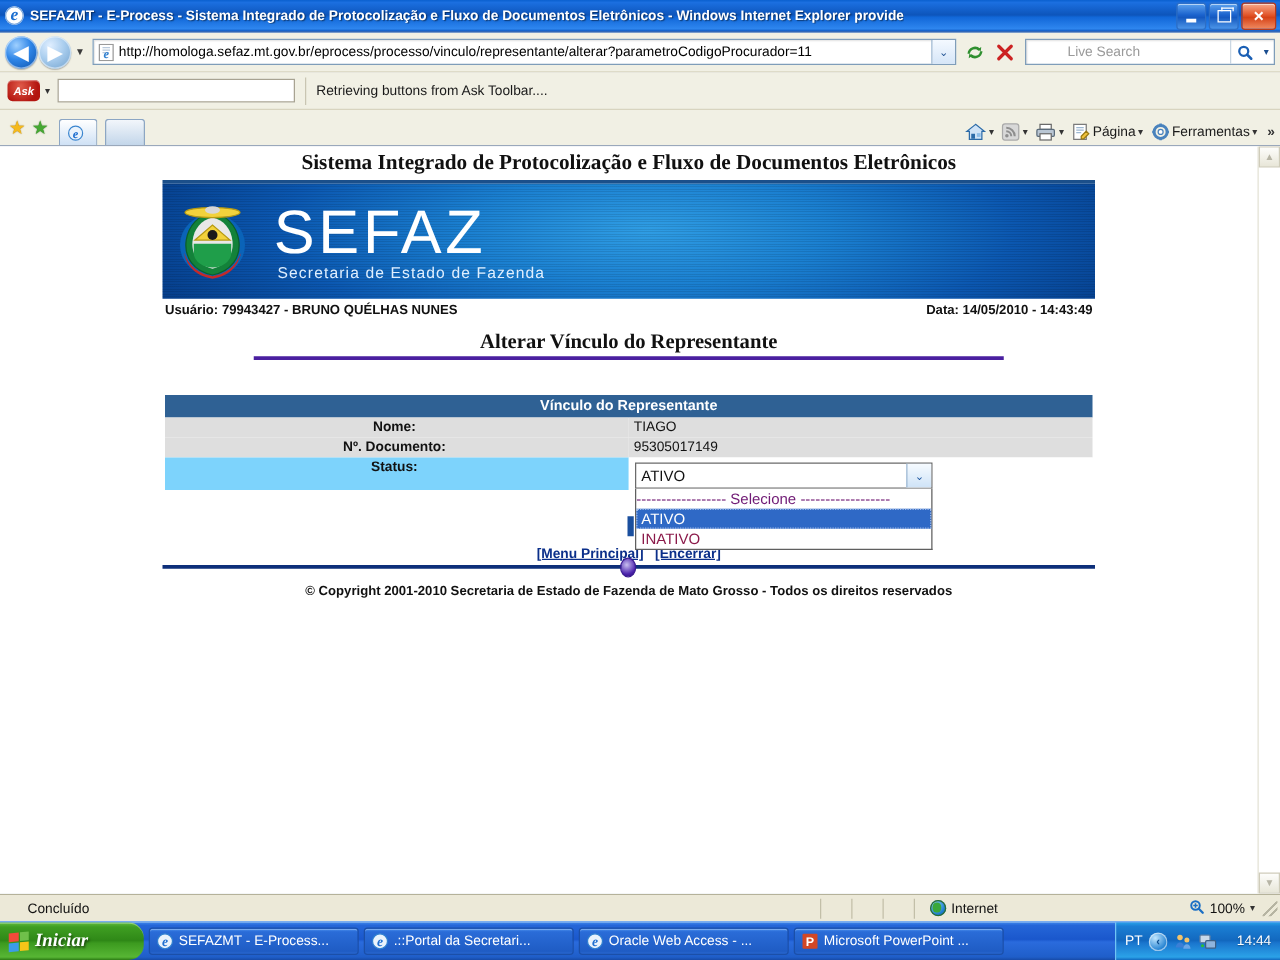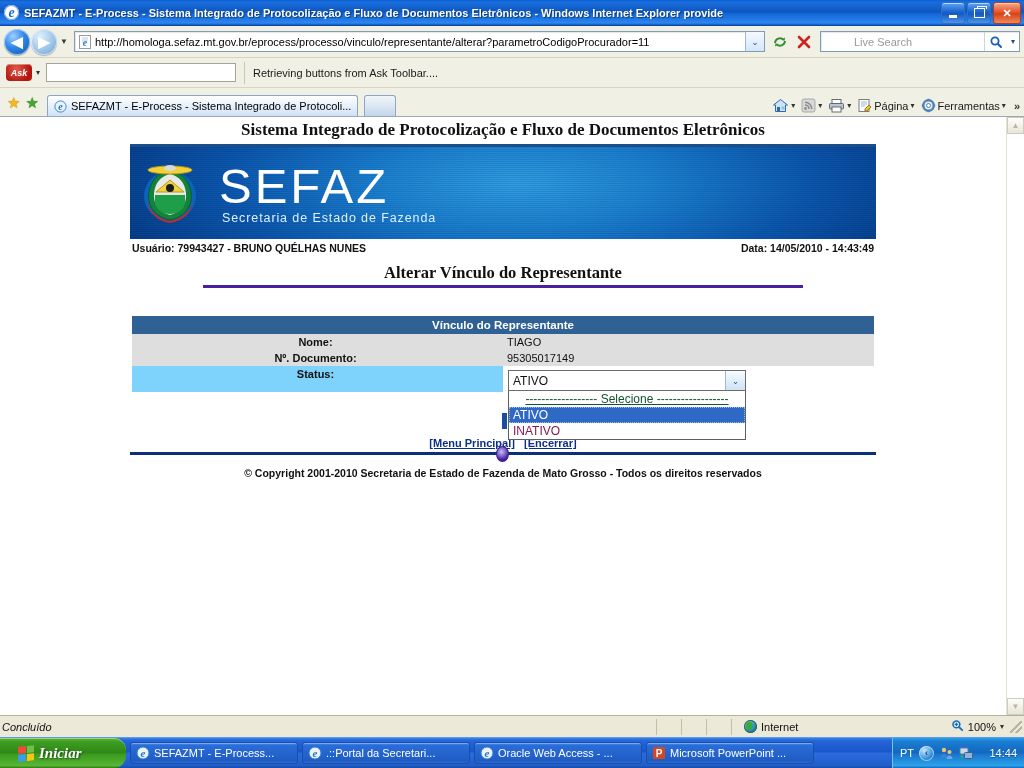--- a/index.html
+++ b/index.html
@@ -254,21 +254,21 @@
   }
   .sellist{
     position:absolute;left:0;top:21px;width:238px;
     background:#ffffff;border:1px solid #5f5f5f;border-top:none;
     box-sizing:border-box;z-index:10;
   }
   .sellist .opt{
     font-size:12px;padding:0 0 0 4px;height:16px;line-height:16px;
     color:#8b1a4a;white-space:nowrap;
   }
-  .sellist .opt.placeholder{color:#14532d;text-align:center;padding:0;text-decoration:underline;}
+  .sellist .opt.placeholder{color:#701a75;padding:0;}
   .sellist .opt.sel{
     background:#2f69c6;color:#ffffff;
     outline:1px dotted #9fb9e6;outline-offset:-1px;
   }
   .selmarker{
     position:absolute;left:-6px;top:43px;width:5px;height:16px;background:#1a4f9e;
   }
   
   #footerlinks{
     text-align:center;margin-top:45px;font-size:11px;font-weight:bold;
@@ -285,21 +285,21 @@
   }
   #copyright{
     text-align:center;font-size:10.5px;color:#111;margin-top:12px;font-weight:bold;
   }
   
   #statusbar{
     height:22px;background:#ece9d8;border-top:1px solid #b5b29a;
     display:flex;align-items:center;font-size:11px;color:#111;
     box-sizing:border-box;flex:0 0 auto;
   }
-  #statusbar .sb-text{padding-left:2px;flex:1 1 auto;font-style:italic;}
+  #statusbar .sb-text{padding-left:22px;flex:1 1 auto;}
   #statusbar .sb-sep{width:1px;height:16px;background:#c2bfa8;margin:0 12px;}
   #statusbar .zone{display:flex;align-items:center;gap:4px;width:150px;}
   #statusbar .zoom{display:flex;align-items:center;gap:4px;width:110px;justify-content:flex-end;padding-right:6px;}
   .globe{
     width:13px;height:13px;border-radius:50%;
     background:radial-gradient(circle at 35% 30%,#8fd3ff,#1f7fd0 60%,#0a4f8f 100%);
     box-shadow:inset 0 0 0 1px #2c6e2c;
     position:relative;
   }
   .globe:after{
@@ -313,21 +313,21 @@
       linear-gradient(135deg,transparent 70%,#8b8976 70%,#8b8976 80%,transparent 80%);
   }
   
   #taskbar{
     height:30px;flex:0 0 auto;
     background:linear-gradient(to bottom,#3b82e8 0%,#2566d8 8%,#1a57cc 45%,#2a6bdd 52%,#1f5ec9 92%,#174ba8 100%);
     border-top:1px solid #5b9bf0;
     display:flex;align-items:center;
   }
   #startbtn{
-    height:30px;min-width:92px;padding:0 16px 0 18px;
+    height:30px;min-width:92px;padding:0 16px 0 7px;
     background:linear-gradient(to bottom,#62bd3e 0%,#3f9e22 12%,#2f8817 48%,#3c9a1f 55%,#57b634 92%,#2c7a14 100%);
     border-radius:0 12px 12px 0;
     display:flex;align-items:center;gap:5px;
     color:#fff;font-size:15px;font-weight:bold;font-style:italic;
     font-family:"Liberation Serif",serif;
     text-shadow:1px 1px 2px rgba(0,0,0,.55);
     box-shadow:inset 0 1px 0 rgba(255,255,255,.35);
   }
   .winflag{
     width:16px;height:15px;flex:0 0 auto;
@@ -440,21 +440,20 @@
   <div id="tabbar">
     <span class="star gold">★</span>
     <span class="star green">★</span>
     <div class="tab">
       <span class="tfav">
         <svg width="13" height="13" viewBox="0 0 13 13">
             <circle cx="6.5" cy="6.5" r="5.6" fill="#eaf3fc" stroke="#3c86cf"></circle>
             <text x="6.5" y="10" font-size="10" font-style="italic" font-weight="bold" fill="#1f6fd0" text-anchor="middle" font-family="serif">e</text>
           </svg>
       </span>
-      <span>SEFAZMT - E-Process - Sistema Integrado de Protocoli...</span>
     </div>
     <div class="tab newtab"></div>
 
     <div id="toolbar-right">
       <span class="ti">
         <svg width="17" height="15" viewBox="0 0 17 15">
             <path d="M8.5 1.5L1.5 7h2v6.5h10V7h2z" fill="#cfe3f7" stroke="#2c6ba8"></path>
             <rect x="5" y="9" width="3" height="4" fill="#2c6ba8"></rect>
             <rect x="9.5" y="8.5" width="3" height="3" fill="#8fbde8"></rect>
           </svg>

